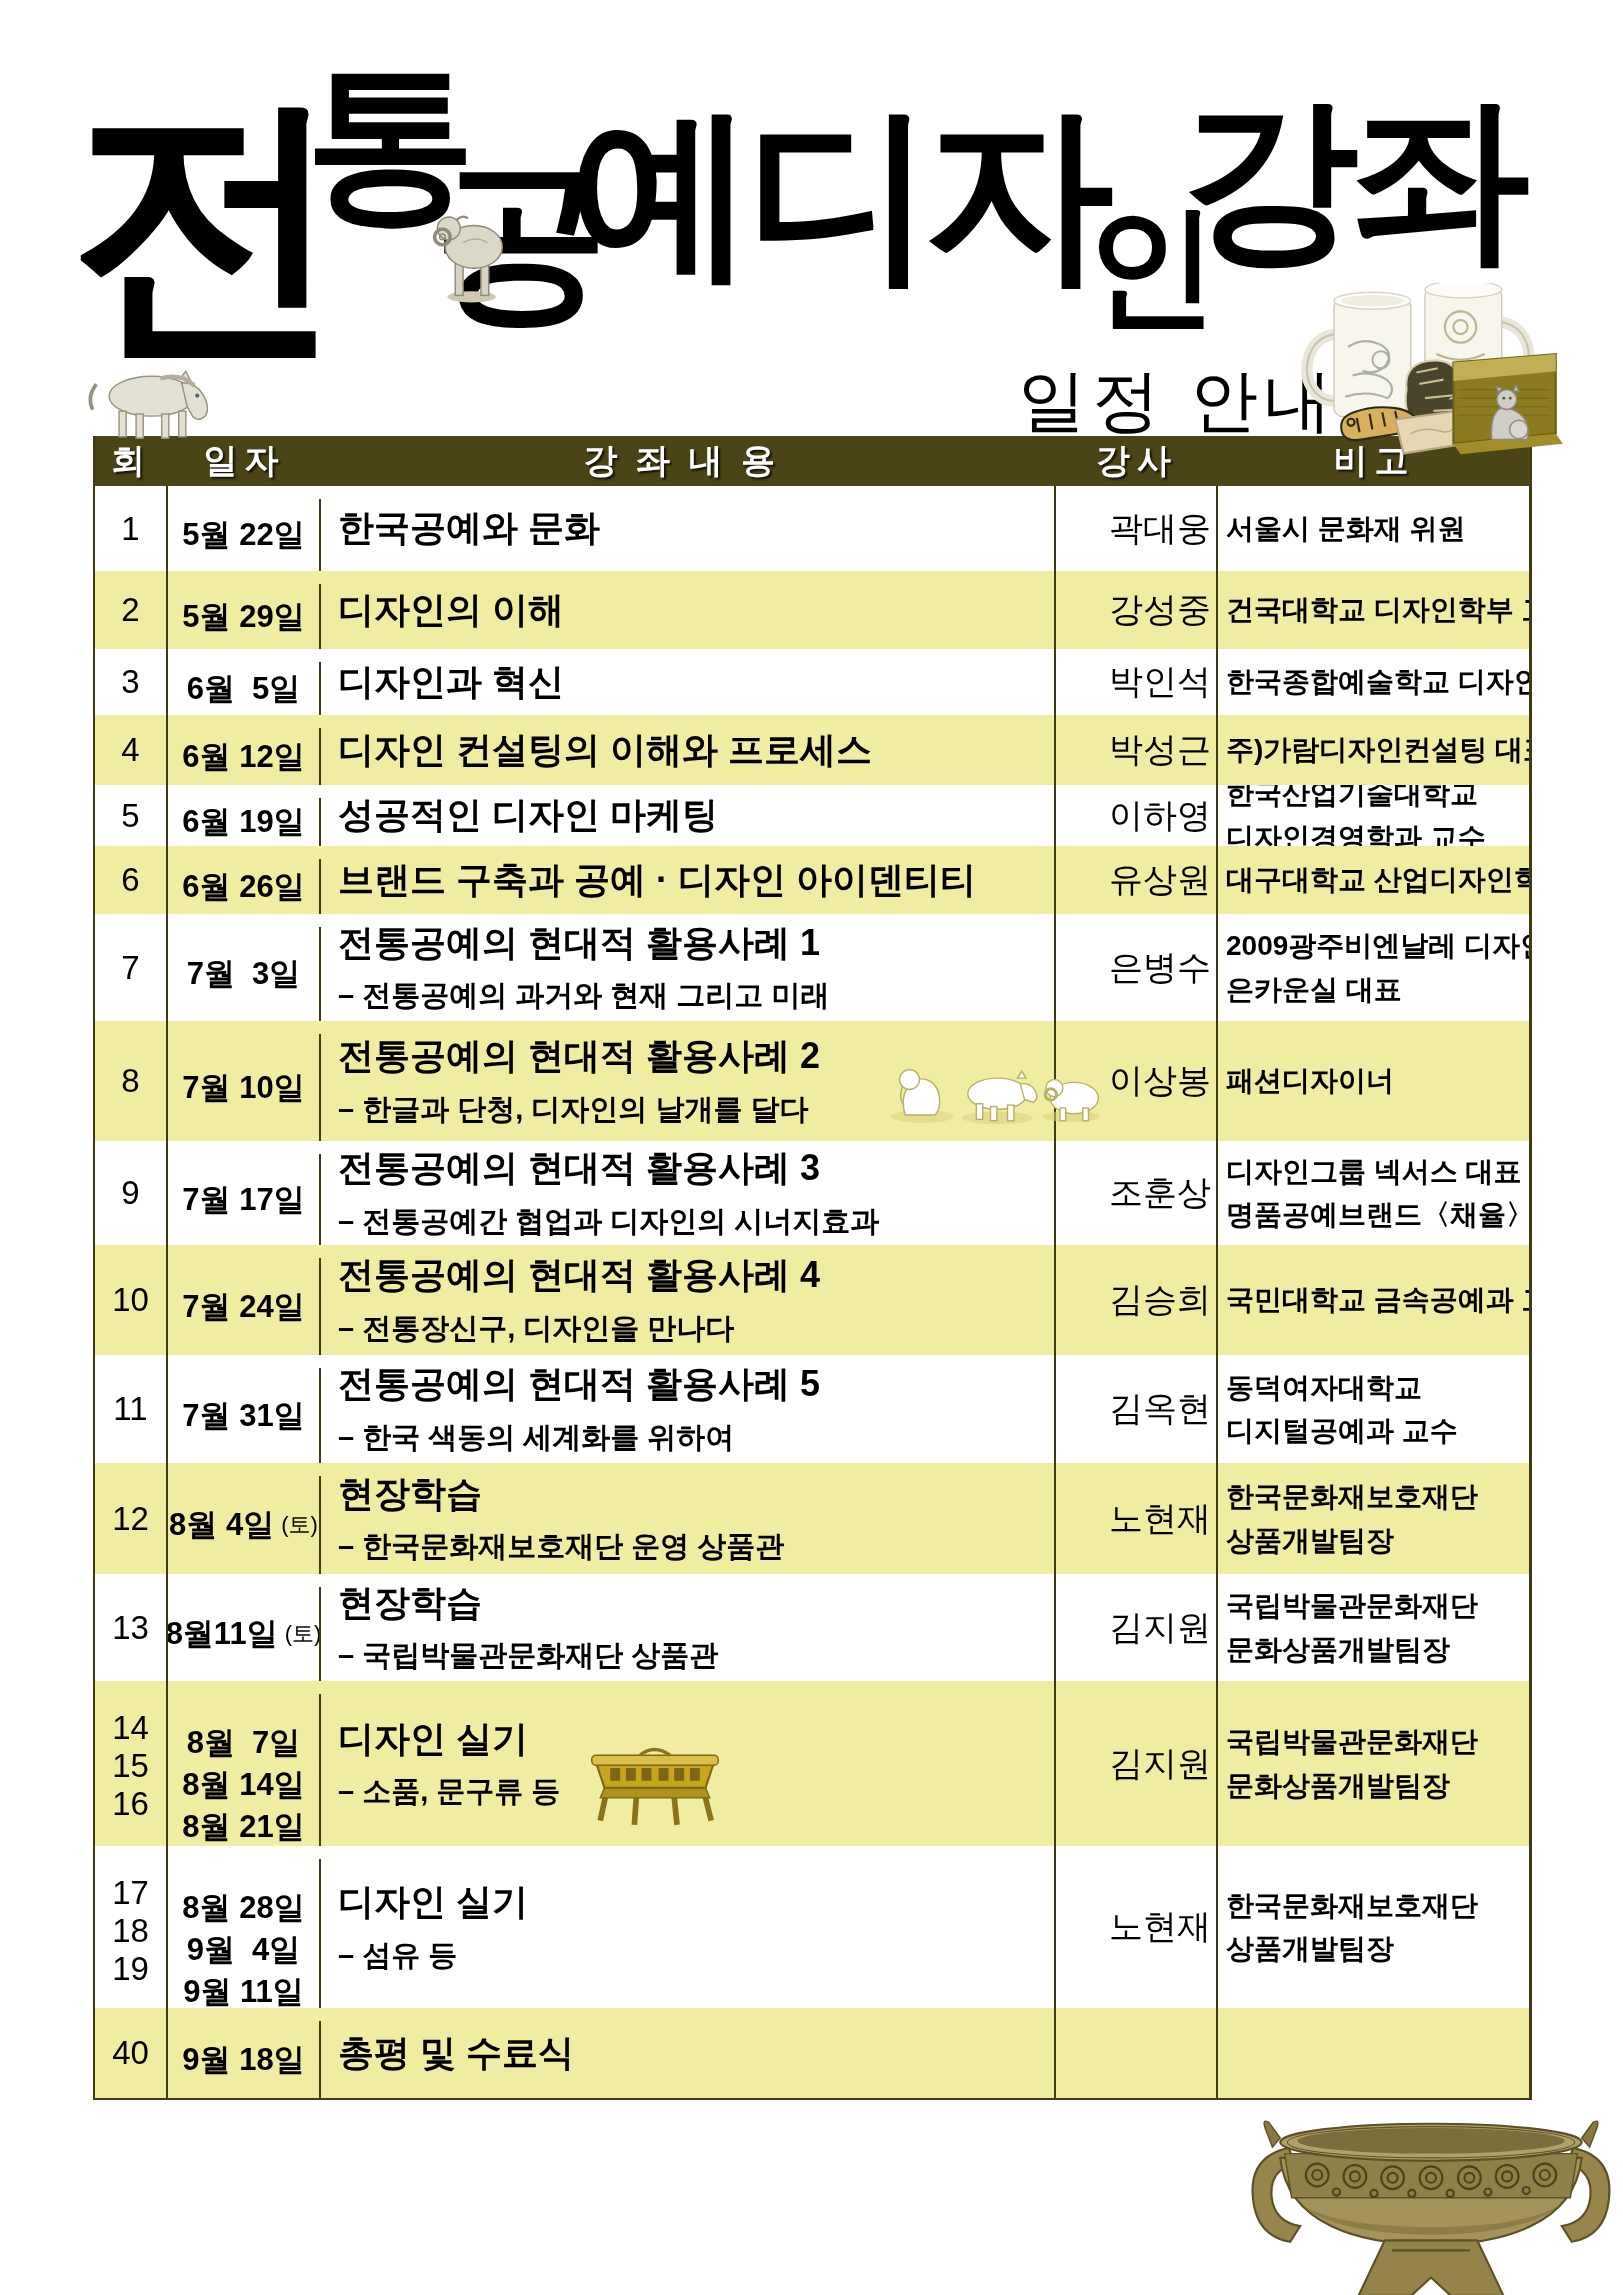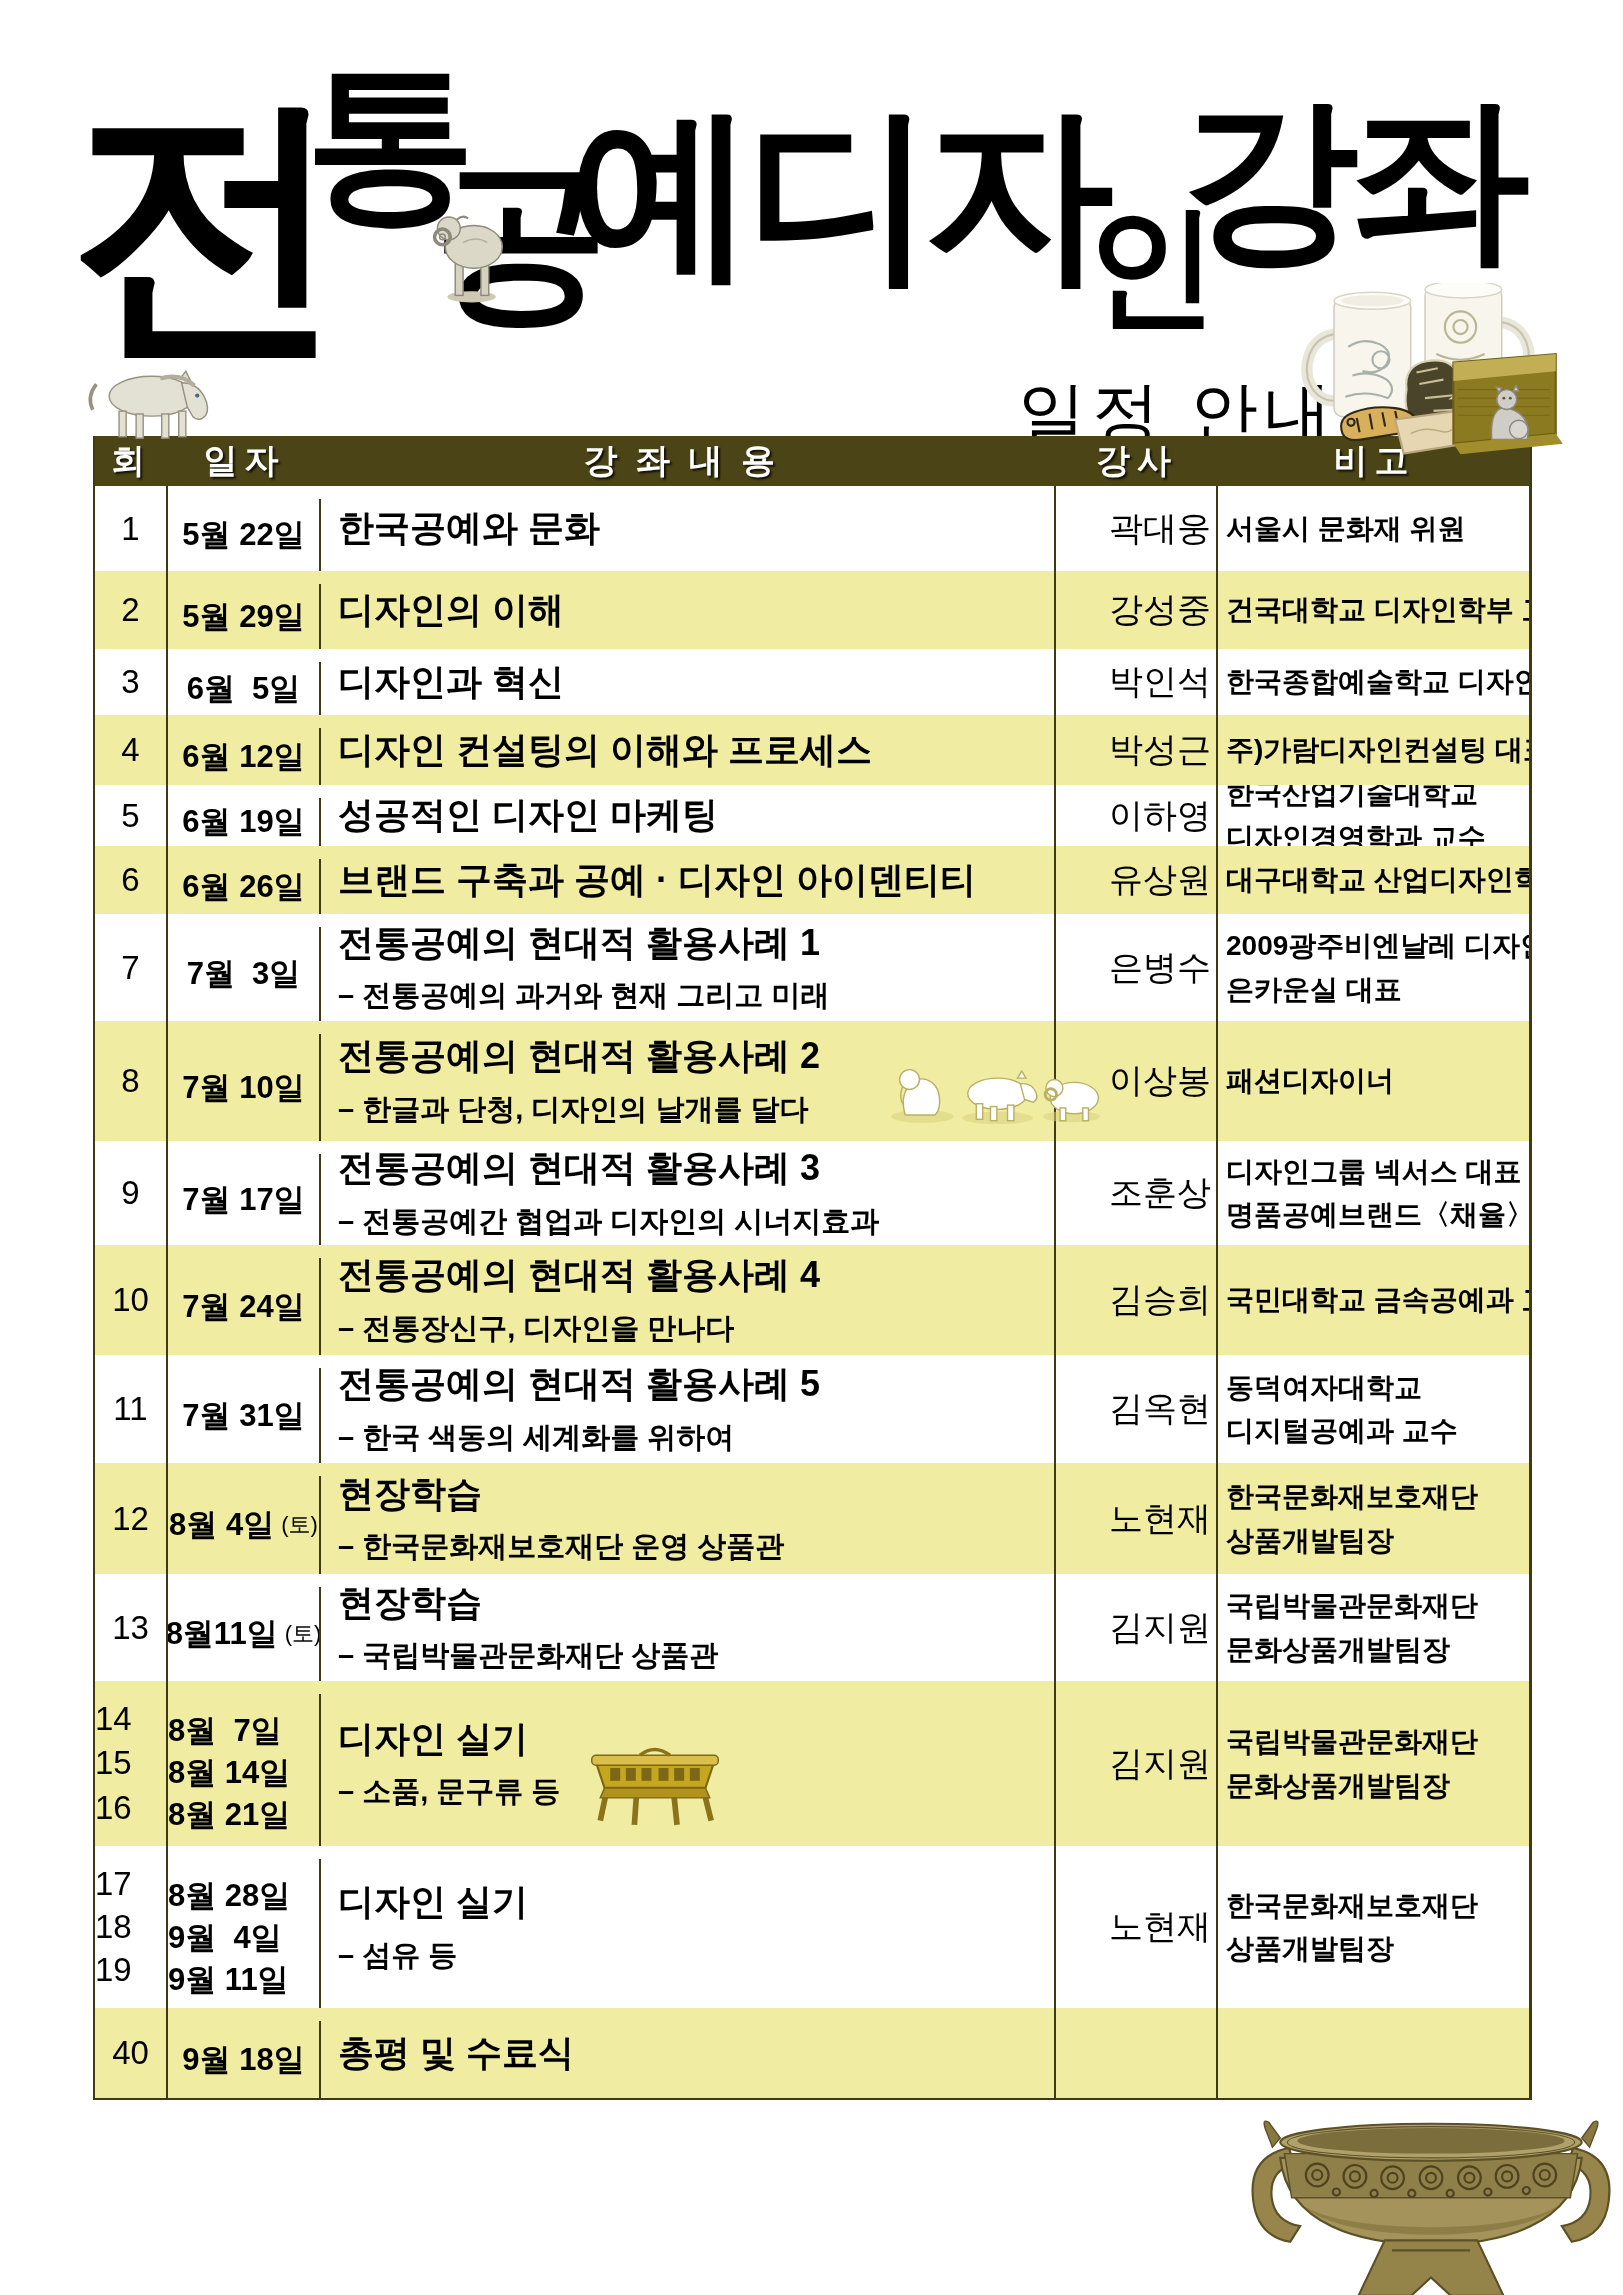--- a/index.html
+++ b/index.html
@@ -9,21 +9,21 @@
   
   .tseg{position:absolute;font-weight:bold;color:#000;line-height:0.92;white-space:nowrap;}
   .tseg-0{left:68px;  top:96px;font-size:278px;}
   .tseg-1{left:305px; top:63px; font-size:171px;}
   .tseg-2{left:434px; top:160px;font-size:174px;}
   .tseg-3{left:570px; top:107px;font-size:185px;}
   .tseg-4{left:746px;top:107px;font-size:189px;letter-spacing:-10px;}
   .tseg-5{left:1086px;top:205px;font-size:132px;}
   .tseg-6{left:1181px;top:97px;font-size:178px;letter-spacing:-7.1px;}
   .subtitle{position:absolute;left:1018px;top:356px;font-size:68px;font-weight:normal;
-            letter-spacing:5.7px;white-space:nowrap;margin-top:12px;}
+            letter-spacing:5.7px;white-space:nowrap;}
 
   
   .sched{position:absolute;left:93px;top:436px;width:1435px;
          border-left:2.1px solid #3f3a14;border-right:2.1px solid #3f3a14;border-bottom:2.1px solid #3f3a14;
          box-sizing:content-box;}
   .thead{height:50px;background:#4b4416;display:grid;
          grid-template-columns:73px 153px 735px 162px 313px;align-items:center;}
   .th{color:#ffffff;font-weight:bold;font-size:34px;text-align:center;
       text-shadow:2.1px 2.1px 2.1px rgba(0,0,0,0.75);letter-spacing:7.1px;}
   .th-content{letter-spacing:18.5px;}
@@ -35,21 +35,21 @@
   .c.date{font-size:31px;font-weight:bold;white-space:pre;margin-top:13px;}
   .sfx{font-size:22px;font-weight:normal;margin-left:7.1px;}
   .c.content{flex-direction:column;align-items:flex-start;justify-content:center;padding-left:17px;}
   .ct{font-size:36px;font-weight:bold;}
   .cs{font-size:29px;font-weight:bold;margin-top:8.5px;}
   .c.inst{font-size:34px;font-weight:normal;margin-left:48px;}
   .c.note{flex-direction:column;align-items:flex-start;justify-content:center;padding-left:8px;}
   .nl{font-size:28px;font-weight:bold;line-height:1.55;white-space:pre;}
   .nl:empty,.cs:empty{display:none;}
   .stack{height:100%;width:100%;display:flex;flex-direction:column;
-         justify-content:space-around;align-items:flex-start;padding:16px 0;box-sizing:border-box;}
+         justify-content:space-around;align-items:center;padding:28px 0;box-sizing:border-box;}
 
   
   .decor{position:absolute;}
   .d-ram{left:431px;top:177px;}
   .d-horse{left:75px;top:357px;}
   .d-mugs{left:1274px;top:283px;}
   .d-animals{left:885px;top:1054px;}
   .d-palanquin{left:580px;top:1741px;}
   .d-vessel{left:1239px;top:2098px;}
 </style>

